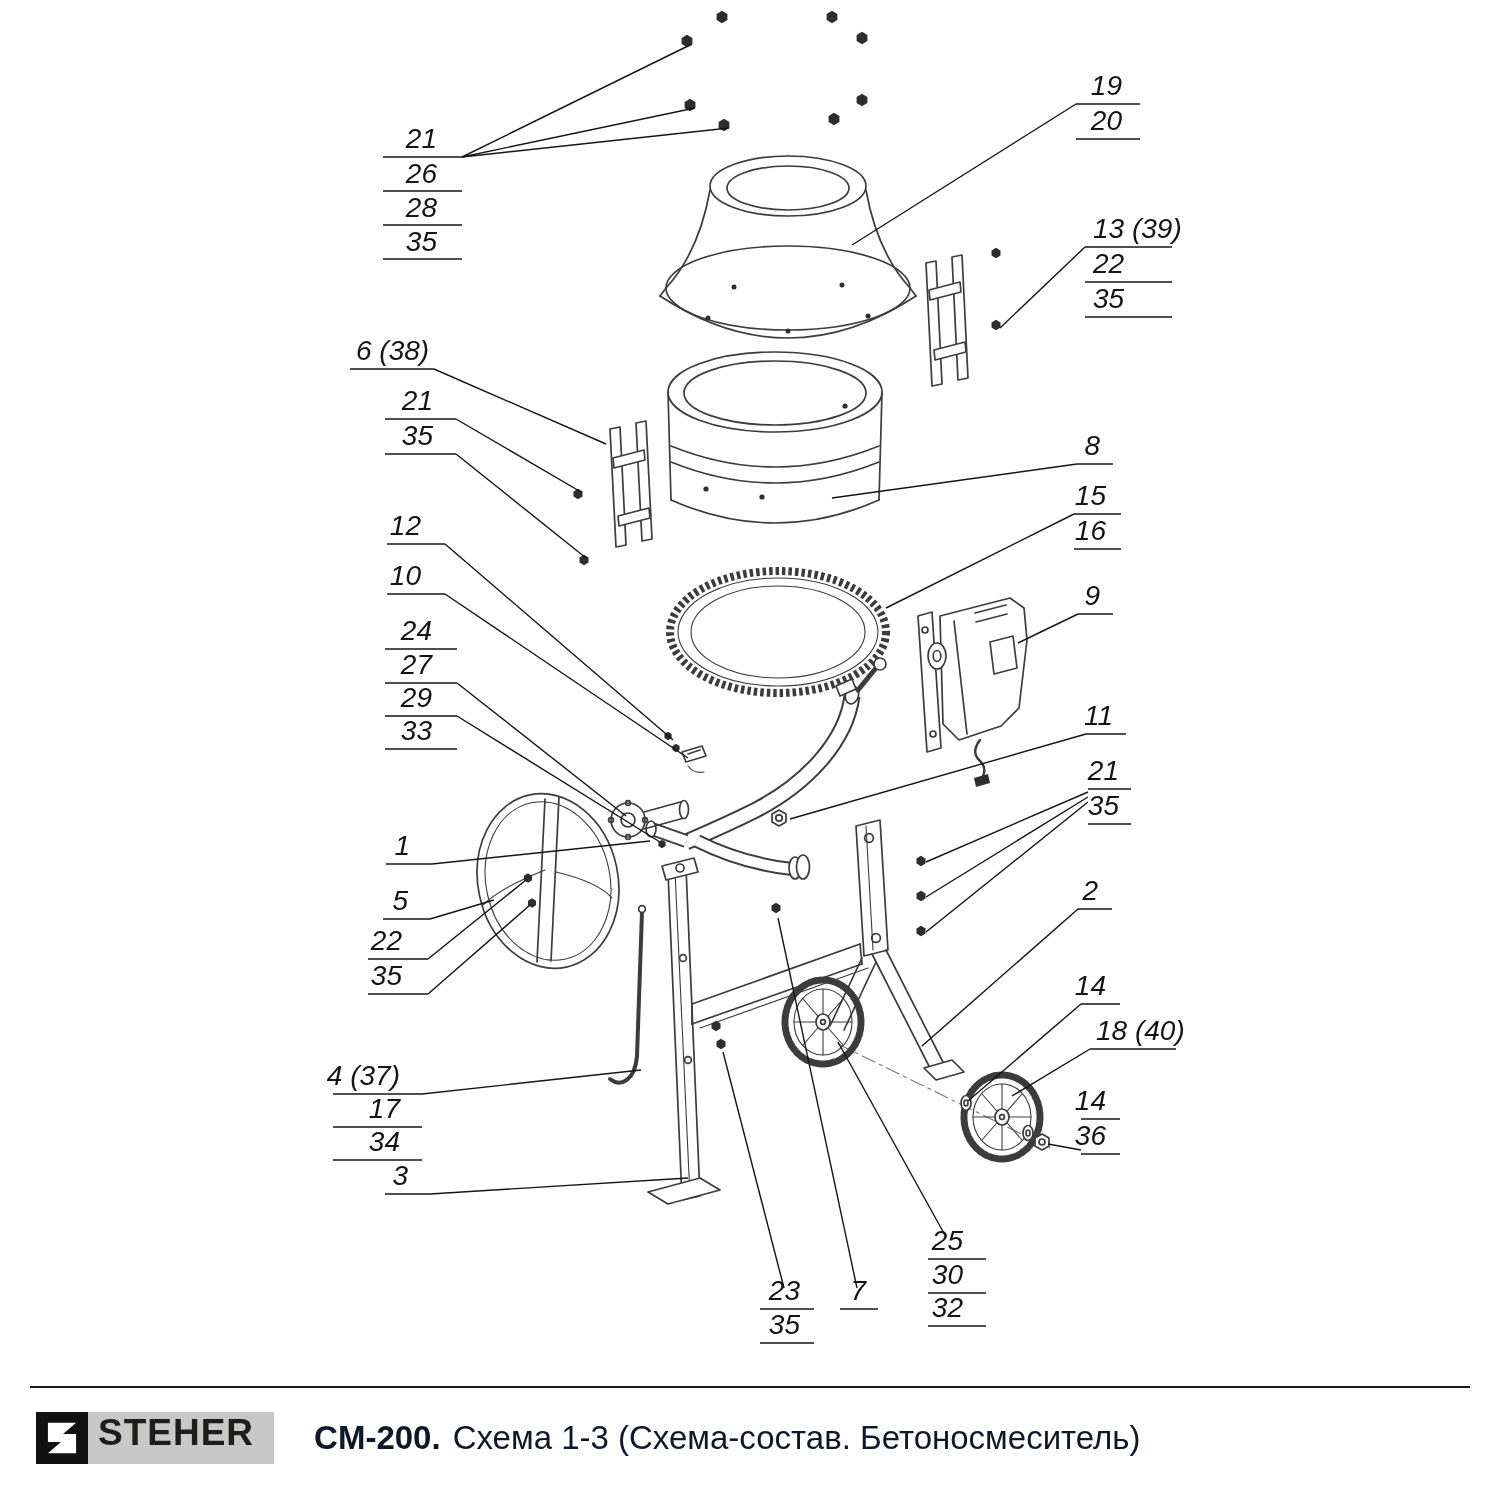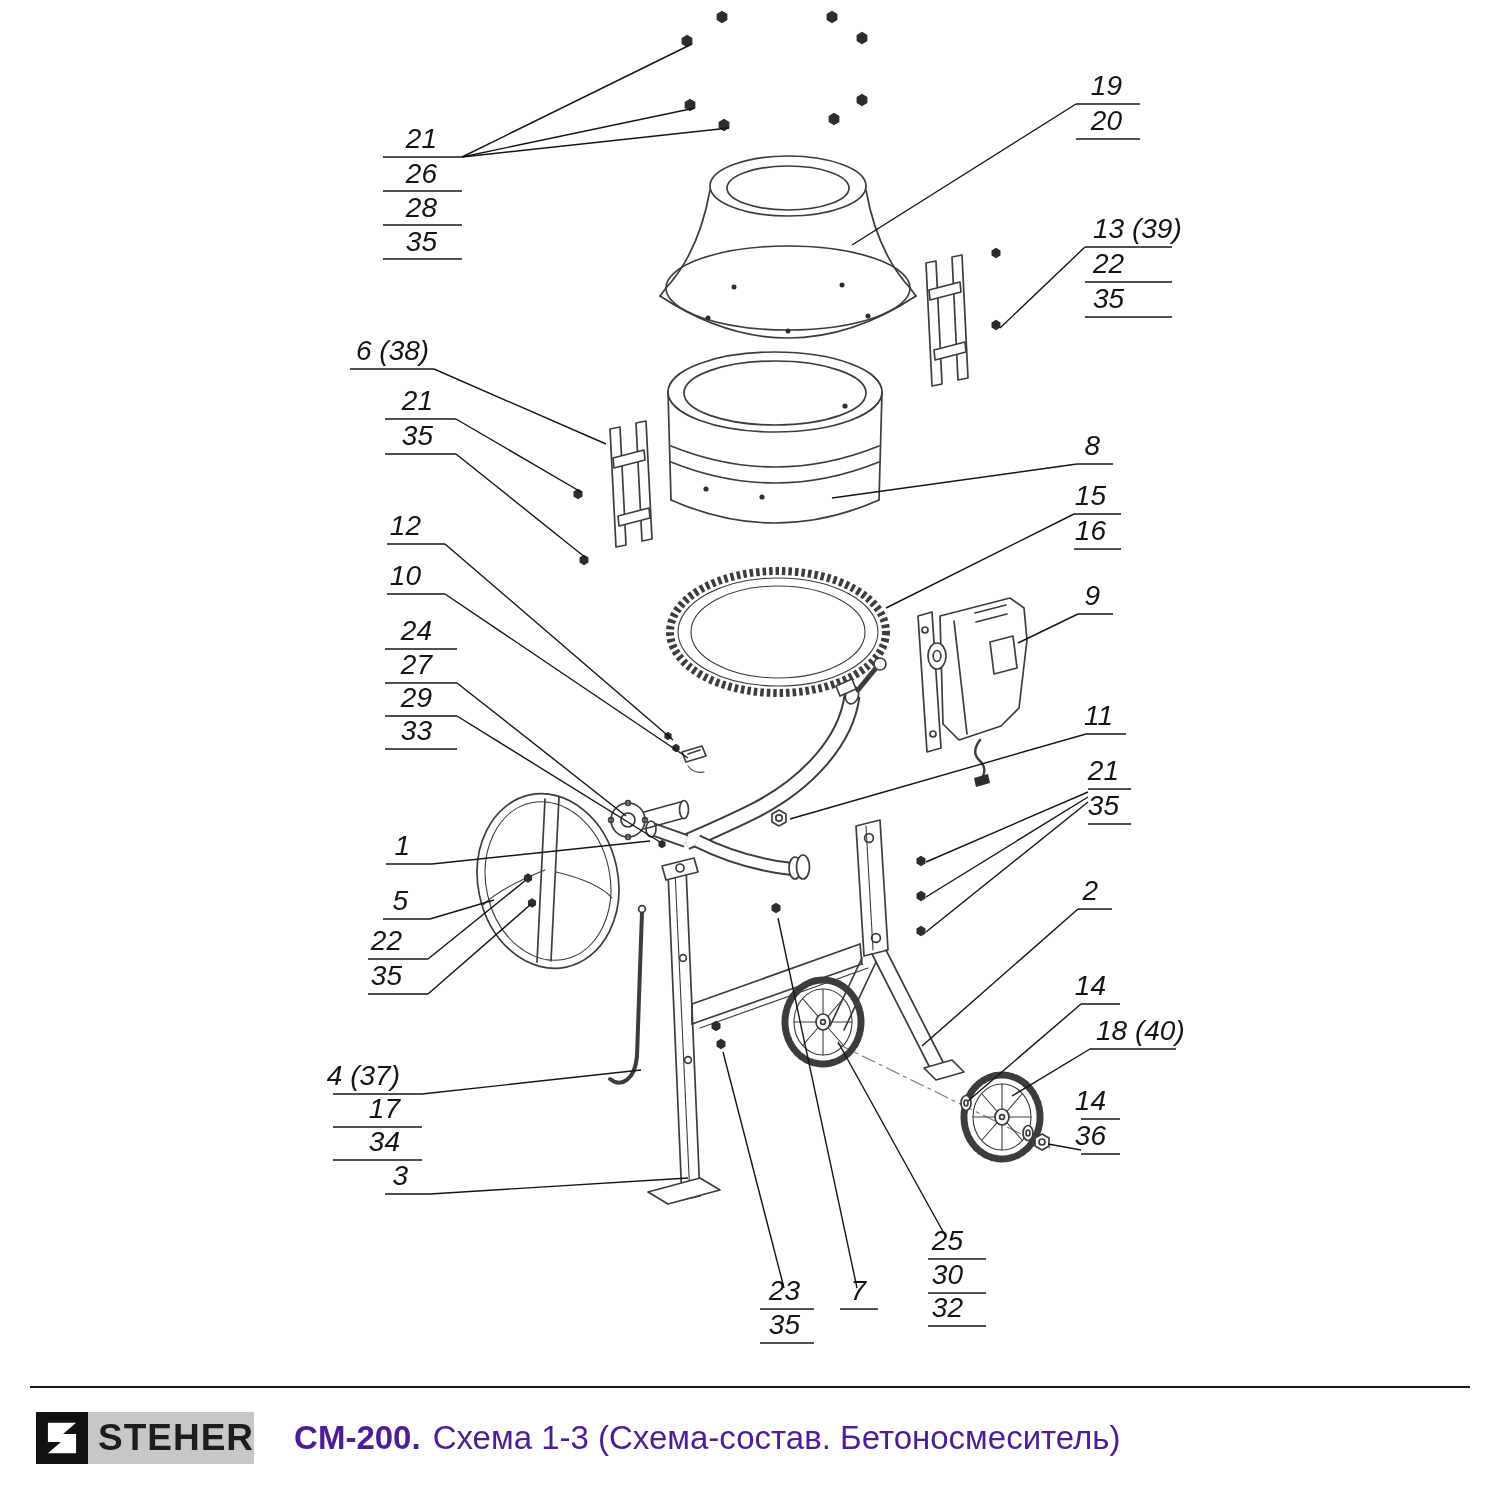--- a/index.html
+++ b/index.html
@@ -16,24 +16,24 @@
   .tube-o{stroke:#3c3c3c;stroke-width:17;fill:none;stroke-linecap:butt;}
   .tube-i{stroke:#ffffff;stroke-width:13;fill:none;stroke-linecap:butt;}
   .tube-o2{stroke:#3c3c3c;stroke-width:14;fill:none;stroke-linecap:butt;}
   .tube-i2{stroke:#ffffff;stroke-width:10;fill:none;stroke-linecap:butt;}
   .gear-teeth{fill:none;stroke:#3c3c3c;stroke-width:8;stroke-dasharray:3.5 3;}
   .tread{fill:none;stroke:#3c3c3c;stroke-width:7;stroke-dasharray:3 2.6;}
 
   .footer{position:absolute;left:0;top:1386px;width:1500px;height:114px;}
   .footer::before{content:"";position:absolute;left:30px;right:30px;top:0;border-top:2px solid #1a1a1a;}
   .footer-inner{display:flex;align-items:center;gap:40px;padding:26px 0 0 36px;}
-  .brand-plate{background:#c7c7c7;display:flex;align-items:center;height:52px;}
+  .brand-plate{background:#c7c7c7;display:flex;height:52px;padding-right:20px;}
   .brand-mark{width:52px;height:52px;flex:0 0 auto;}
   .brand-text{font-weight:bold;font-size:37px;letter-spacing:1px;color:#1d1d1b;padding-left:10px;}
-  .doc-title{font-size:33px;color:#4c1d95;text-align:center;}
+  .doc-title{font-size:33px;color:#0f172a;text-align:center;}
   .doc-title .model{font-weight:bold;margin-right:12px;}
 </style>
 </head>
 <body>
 
 <div class="page">
 
 <svg viewBox="0 0 1500 1390" width="1500" height="1390">
   <defs>
     <g id="bolt">

